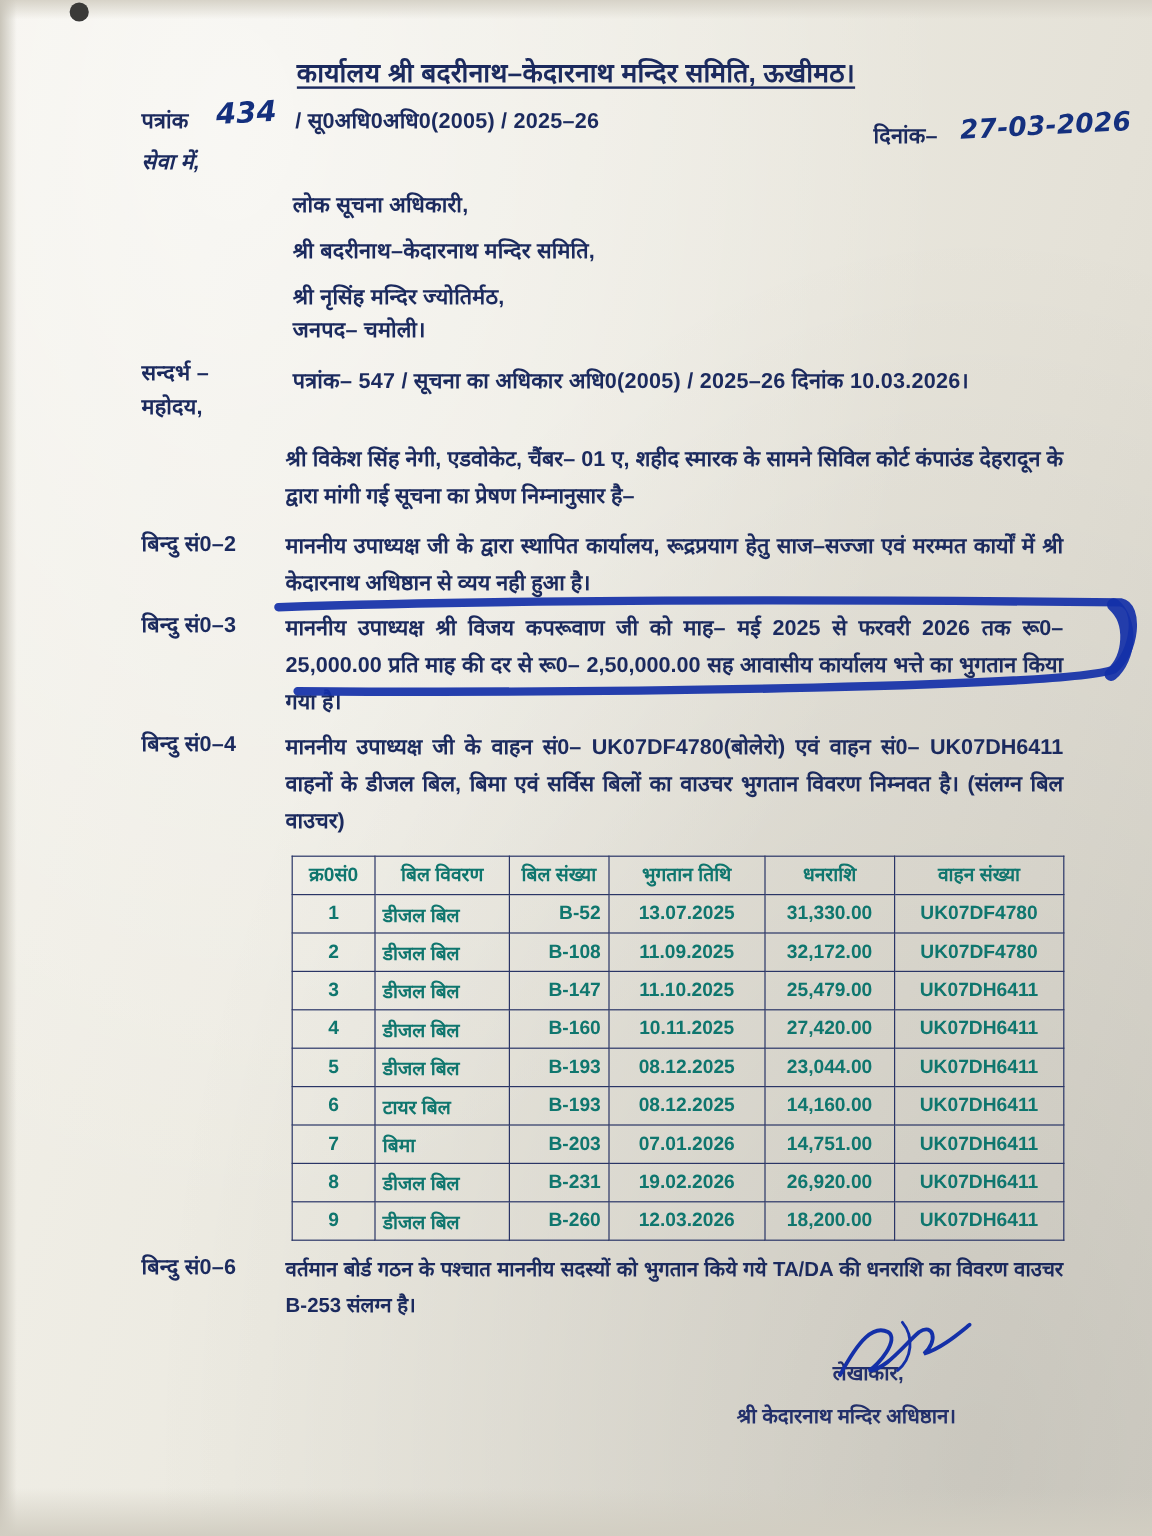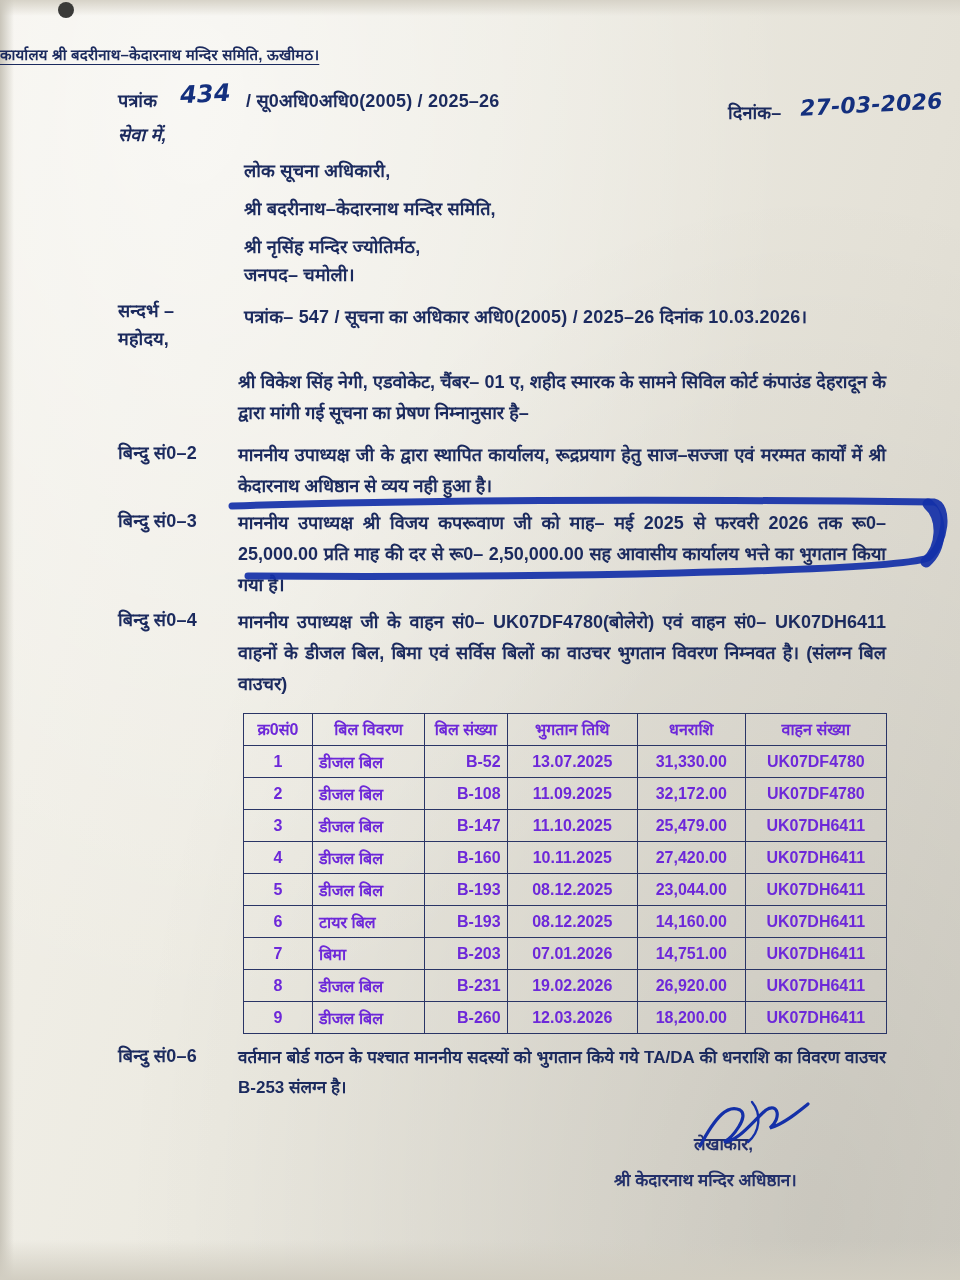--- a/index.html
+++ b/index.html
@@ -61,22 +61,22 @@
   
   .ln {
     position: absolute;
     white-space: nowrap;
     font-weight: 600;
     letter-spacing: 0.2px;
   }
   .title {
     top: 44px;
     left: 0; right: 0;
-    text-align: left;
-    font-size: 15px;
+    text-align: center;
+    font-size: 22px;
     font-weight: 700;
     text-decoration: underline;
     text-underline-offset: 4px;
     white-space: nowrap;
   }
   .lbl { font-size: 18px; font-weight: 700; }
   .body-txt { font-size: 18px; font-weight: 600; }
   .hand {
     font-family: "DejaVu Sans", sans-serif;
     color: #14307e;
@@ -93,21 +93,21 @@
     text-align: justify;
   }
   
   table.bills {
     position: absolute;
     left: 243px;
     top: 713px;
     width: 644px;
     border-collapse: collapse;
     font-size: 16px;
-    color: #6d28d9;
+    color: #0f766e;
   }
   table.bills th, table.bills td {
     border: 1.4px solid #2a3566;
     padding: 3px 6px;
     font-weight: 600;
     height: 25px;
   }
   table.bills th {
     font-weight: 700;
     font-size: 16px;

